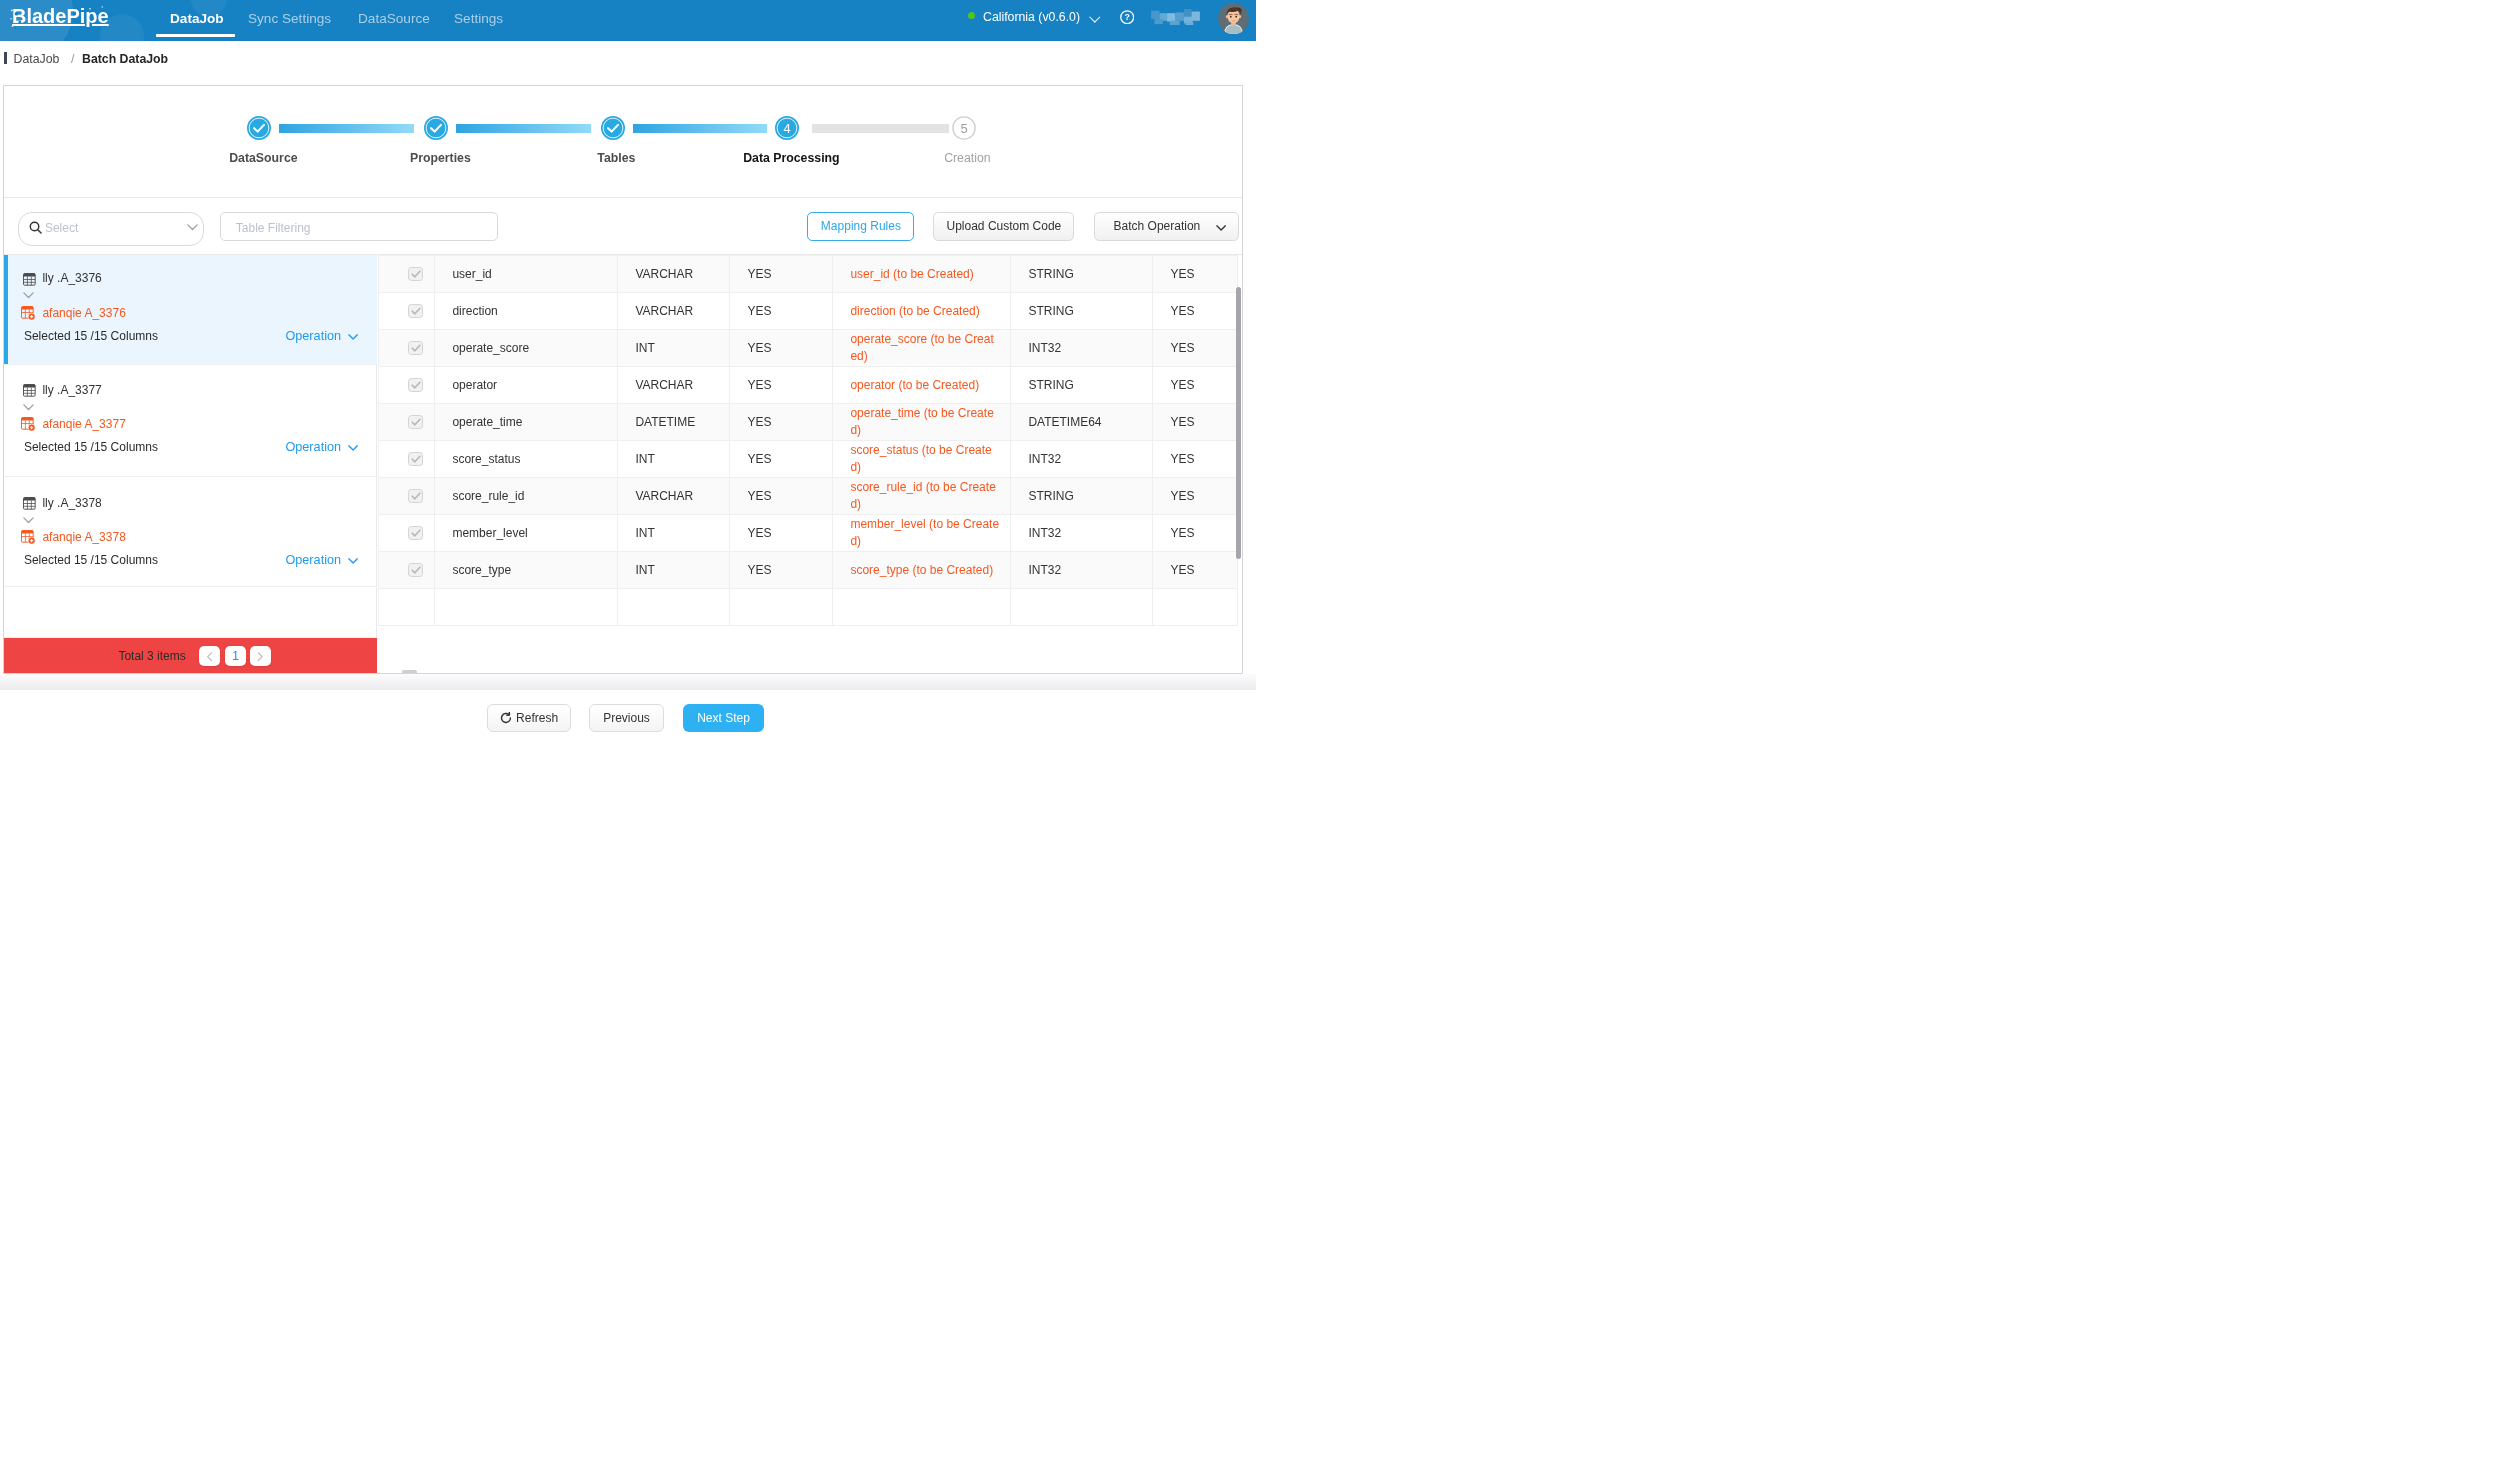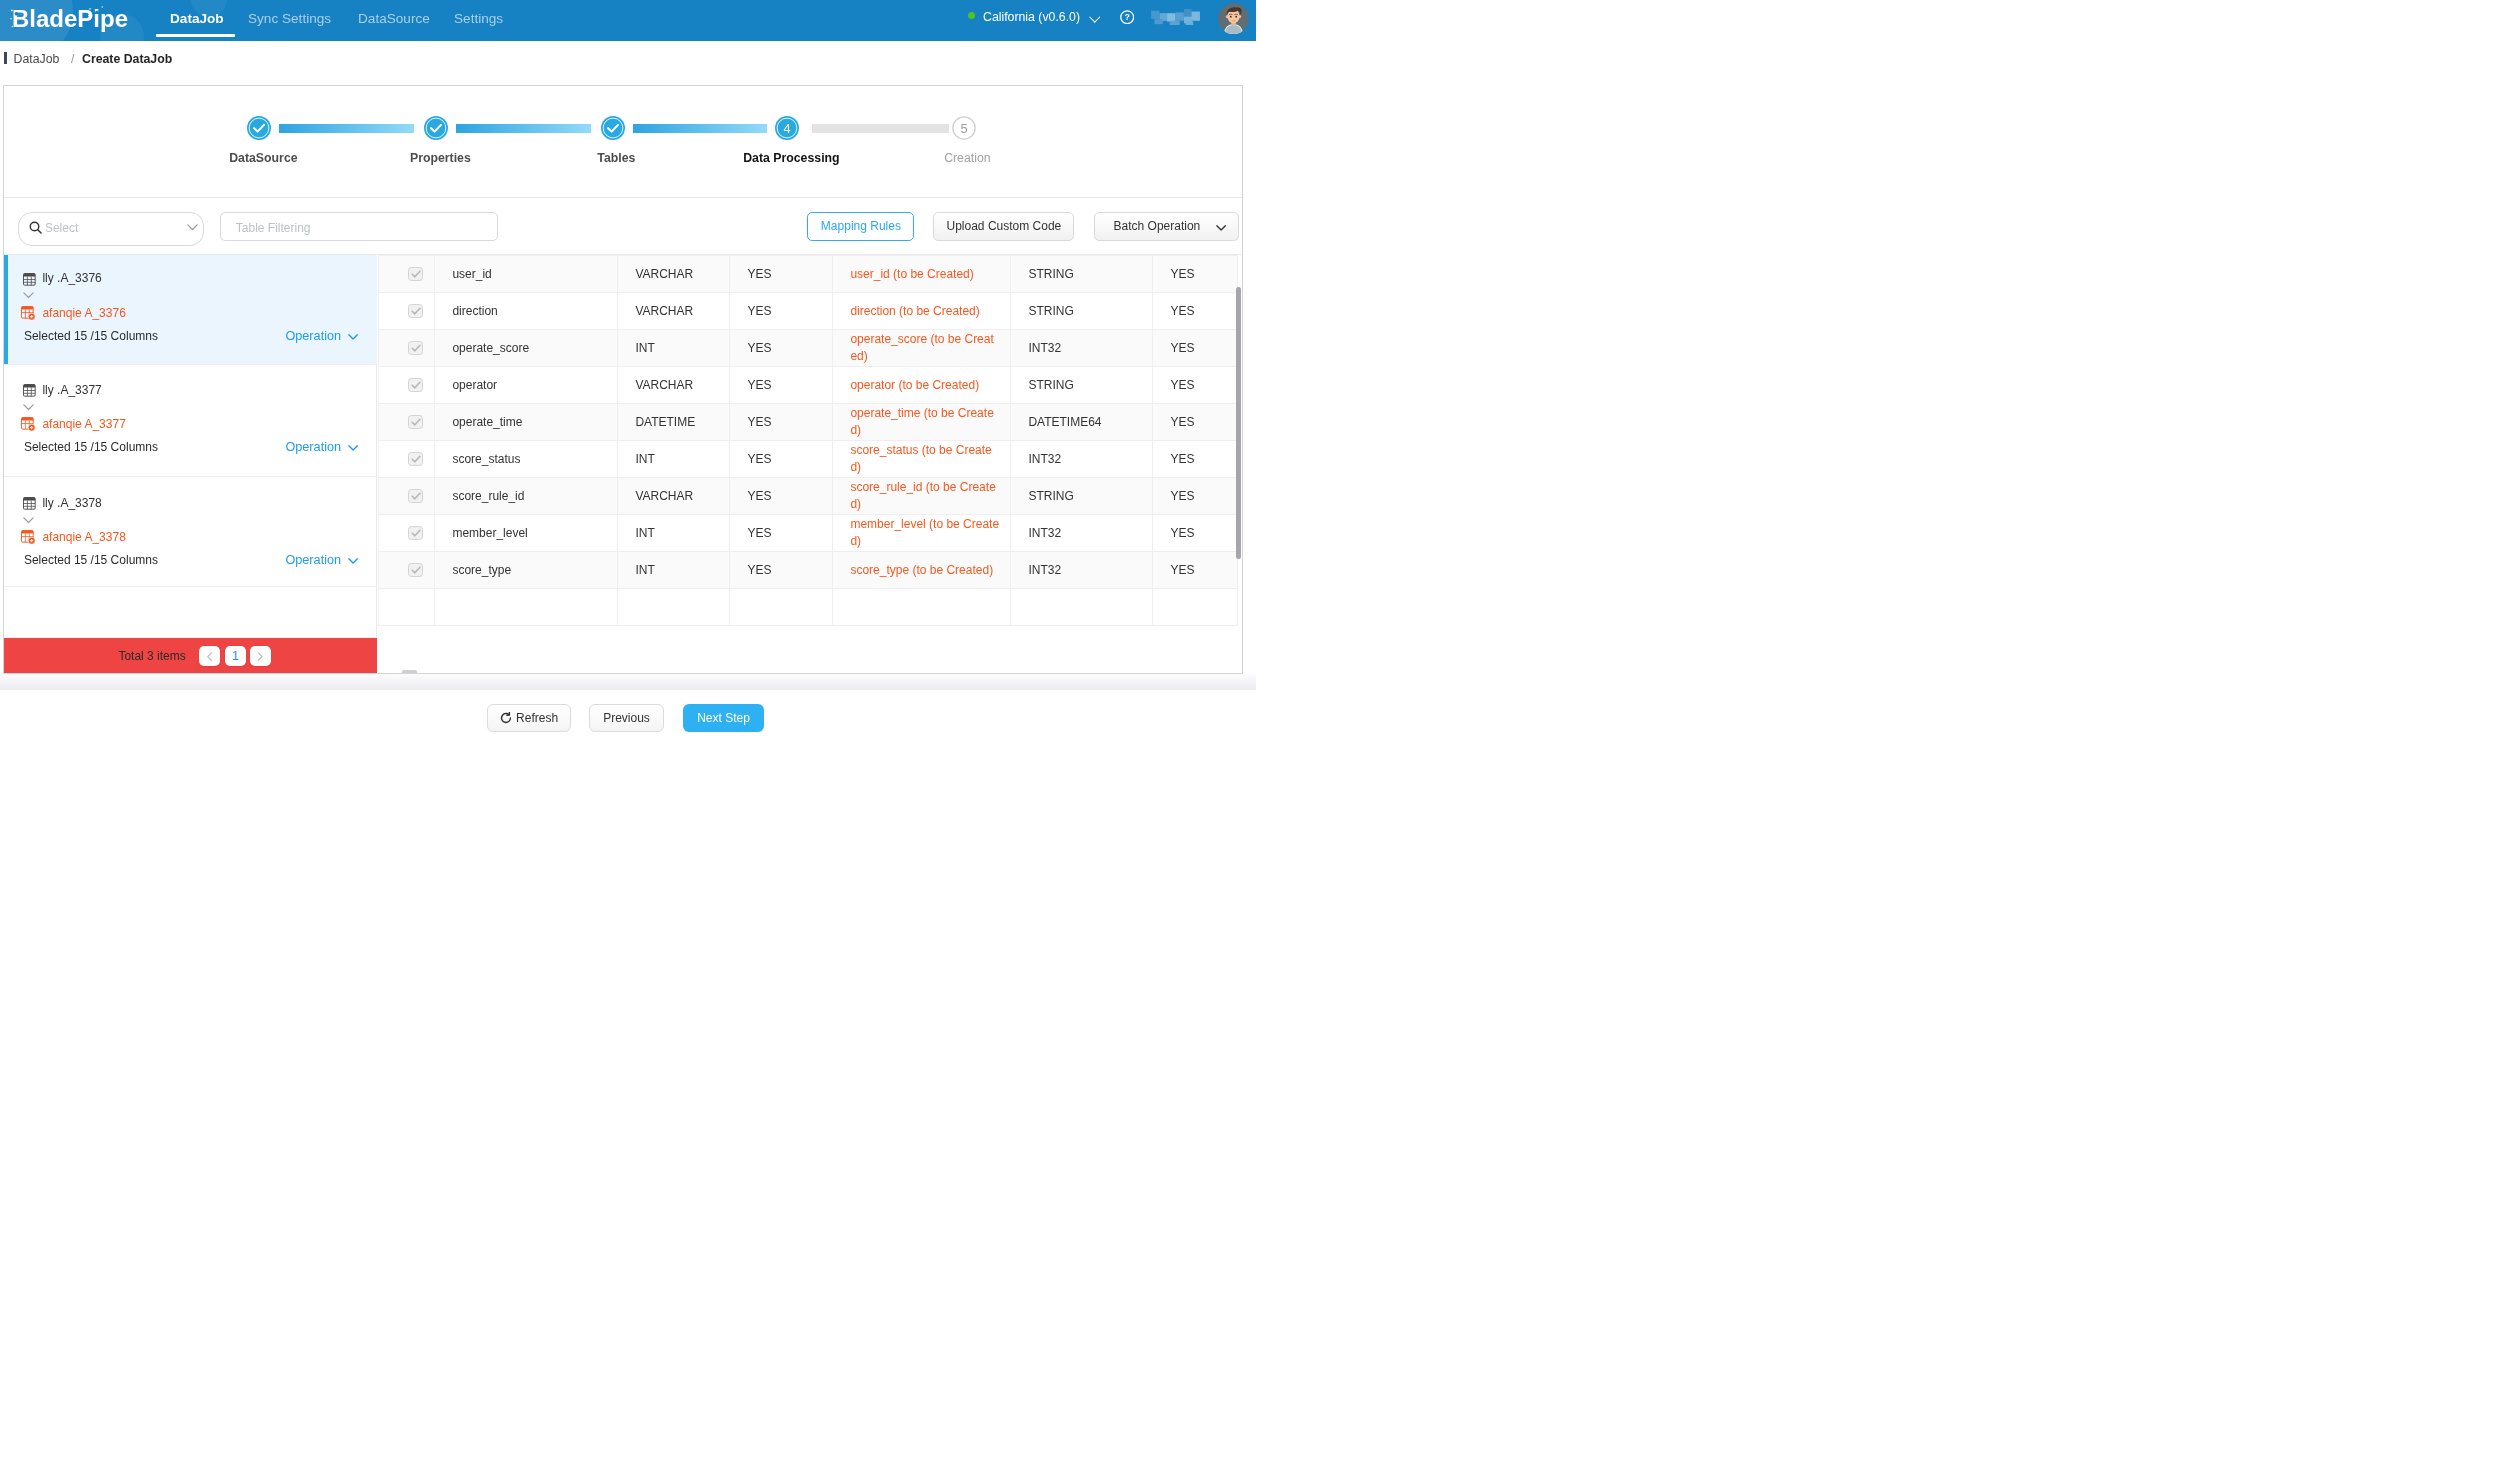--- a/index.html
+++ b/index.html
@@ -3,21 +3,21 @@
 <meta charset="utf-8">
 <style>
 * { margin:0; padding:0; box-sizing:border-box; }
 html,body { width:1256px; height:738px; background:#fff; font-family:"Liberation Sans",sans-serif; }
 .page { position:relative; width:1256px; height:738px; overflow:hidden; }
 .abs { position:absolute; }
 
 
 .nav { position:absolute; left:0; top:0; width:1256px; height:41px; background:#1681c3; overflow:hidden; }
 .nav .bub { position:absolute; border-radius:50%; background:rgba(255,255,255,0.10); }
-.logo { position:absolute; left:12px; top:5.1px; font-size:24px; font-weight:bold; color:#fff; letter-spacing:0px; }
+.logo { position:absolute; left:12px; top:5.1px; font-size:20px; font-weight:bold; color:#fff; letter-spacing:0px;text-decoration:underline; }
 .navitem { position:absolute; top:0; height:37px; line-height:37px; font-size:13.6px; color:#abcfe7; }
 .navitem.active { color:#fff; font-weight:bold; }
 .nav-underline { position:absolute; left:156px; top:34px; width:79px; height:3px; background:#fff; border-radius:0.8px; }
 .gdot { position:absolute; left:968px; top:12.3px; width:7.2px; height:7.2px; border-radius:50%; background:#4fc421; }
 .navright { position:absolute; left:983px; top:0; height:34px; line-height:34px; font-size:12.3px; color:#fff; }
 .chev-w { position:absolute; width:7.6px; height:7.6px; border-right:1.7px solid #fff; border-bottom:1.7px solid #fff; transform:rotate(45deg); }
 .avatar { position:absolute; left:1218px; top:3.4px; width:31px; height:31px; border-radius:50%; overflow:hidden; }
 
 
 .bc-bar { position:absolute; left:3.8px; top:52px; width:3px; height:12px; background:#3d4756; }
@@ -141,21 +141,21 @@
         <path d="M13.5 13.8 Q15.3 12.9 17 13.7" fill="none" stroke="#4a3327" stroke-width="0.8" stroke-linecap="round"></path>
         <path d="M20 13.7 Q21.7 12.9 23.5 13.8" fill="none" stroke="#4a3327" stroke-width="0.8" stroke-linecap="round"></path>
         <path d="M16.7 21.2 Q18.5 22.5 20.3 21.2" fill="none" stroke="#c98d62" stroke-width="0.9" stroke-linecap="round"></path>
       </svg>
     </div>
   </div>
 
   <div class="bc-bar"></div>
   <div class="bc" style="left:13.6px;color:#4a4a4a;">DataJob</div>
   <div class="bc" style="left:71px;color:#9a9a9a;">/</div>
-  <div class="bc" style="left:82px;color:#262626;font-weight:bold;">Create DataJob</div>
+  <div class="bc" style="left:82px;color:#262626;font-weight:bold;">Batch DataJob</div>
 
   <div class="card">
     <div class="sec-stepper">
 
       <svg class="abs" style="left:243px;top:30px;" width="24" height="24" viewBox="0 0 28 28">
           <circle cx="14" cy="14" r="14" fill="#29a9e1"></circle>
           <circle cx="14" cy="14" r="11.5" fill="none" stroke="#fff" stroke-width="1"></circle>
           <path d="M8.2 14.2 L12.4 18.2 L19.8 10.4" fill="none" stroke="#fff" stroke-width="2.4" stroke-linecap="round" stroke-linejoin="round"></path>
         </svg>
       <svg class="abs" style="left:420px;top:30px;" width="24" height="24" viewBox="0 0 28 28">

